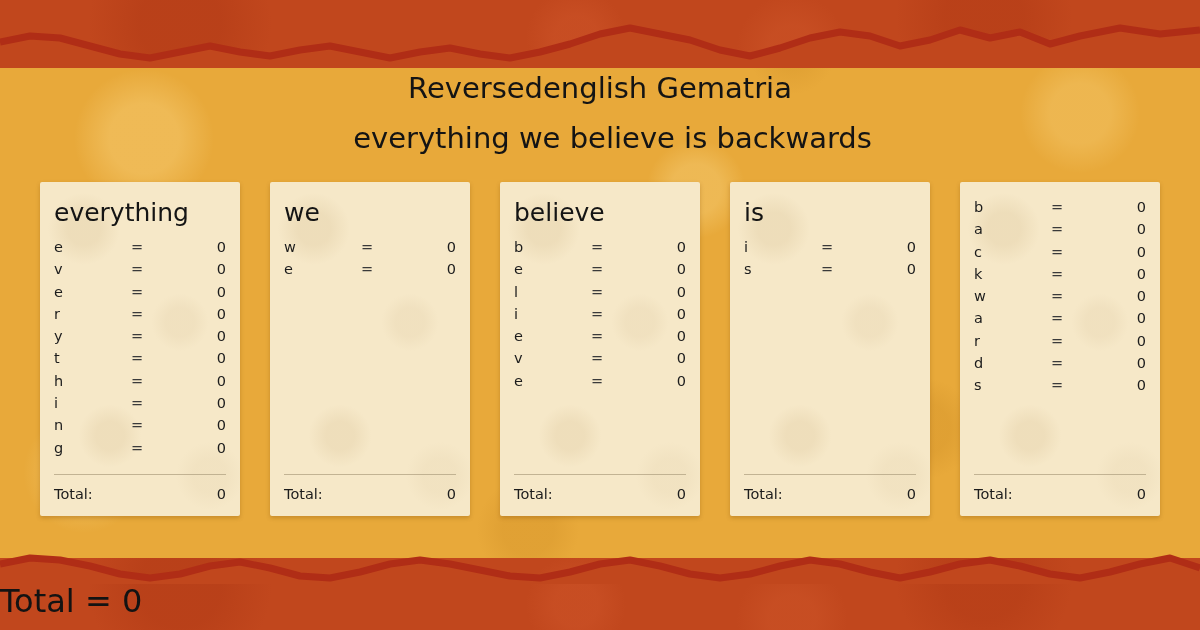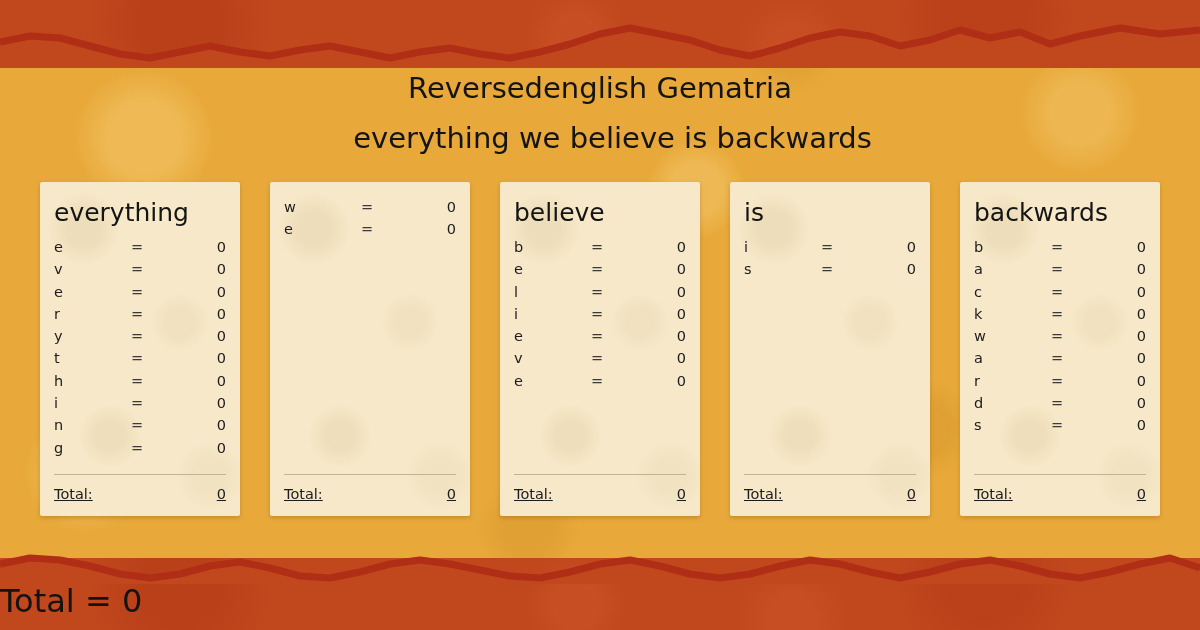--- a/index.html
+++ b/index.html
@@ -96,21 +96,20 @@
   .row .eq     { flex:0 0 50px; text-align:center; color:#3a3a3a; }
   .row .val    { flex:1 1 auto;  text-align:right; }
 
   .divider {
     height:1px; background:#b9a98a; opacity:.85;
     margin:0 0 0 0;
   }
   .total-row {
     height:auto; padding:11px 0 0 0; font-size:14.5px;
     margin-bottom:14px;
-    text-decoration:underline;
   }
   .total-row .lbl { flex:1 1 auto; text-align:left; }
   .total-row .val { flex:0 0 auto; text-align:right; }
 
   
   .footer-total {
     position:absolute; left:0; bottom:10px; width:1200px;
     text-align:left; font-size:32px; color:#131313;
     z-index:6;
   }
@@ -207,20 +206,21 @@
             <span class="val">0</span>
           </div>
         </div>
         <div class="divider"></div>
         <div class="total-row">
           <span class="lbl">Total:</span>
           <span class="val">0</span>
         </div>
       </div>
       <div class="card">
+        <div class="card-title">we</div>
         <div class="rows">
           <div class="row">
             <span class="glyph">w</span>
             <span class="eq">=</span>
             <span class="val">0</span>
           </div>
           <div class="row">
             <span class="glyph">e</span>
             <span class="eq">=</span>
             <span class="val">0</span>
@@ -291,21 +291,20 @@
             <span class="val">0</span>
           </div>
         </div>
         <div class="divider"></div>
         <div class="total-row">
           <span class="lbl">Total:</span>
           <span class="val">0</span>
         </div>
       </div>
       <div class="card">
-        <div class="card-title">backwards</div>
         <div class="rows">
           <div class="row">
             <span class="glyph">b</span>
             <span class="eq">=</span>
             <span class="val">0</span>
           </div>
           <div class="row">
             <span class="glyph">a</span>
             <span class="eq">=</span>
             <span class="val">0</span>

